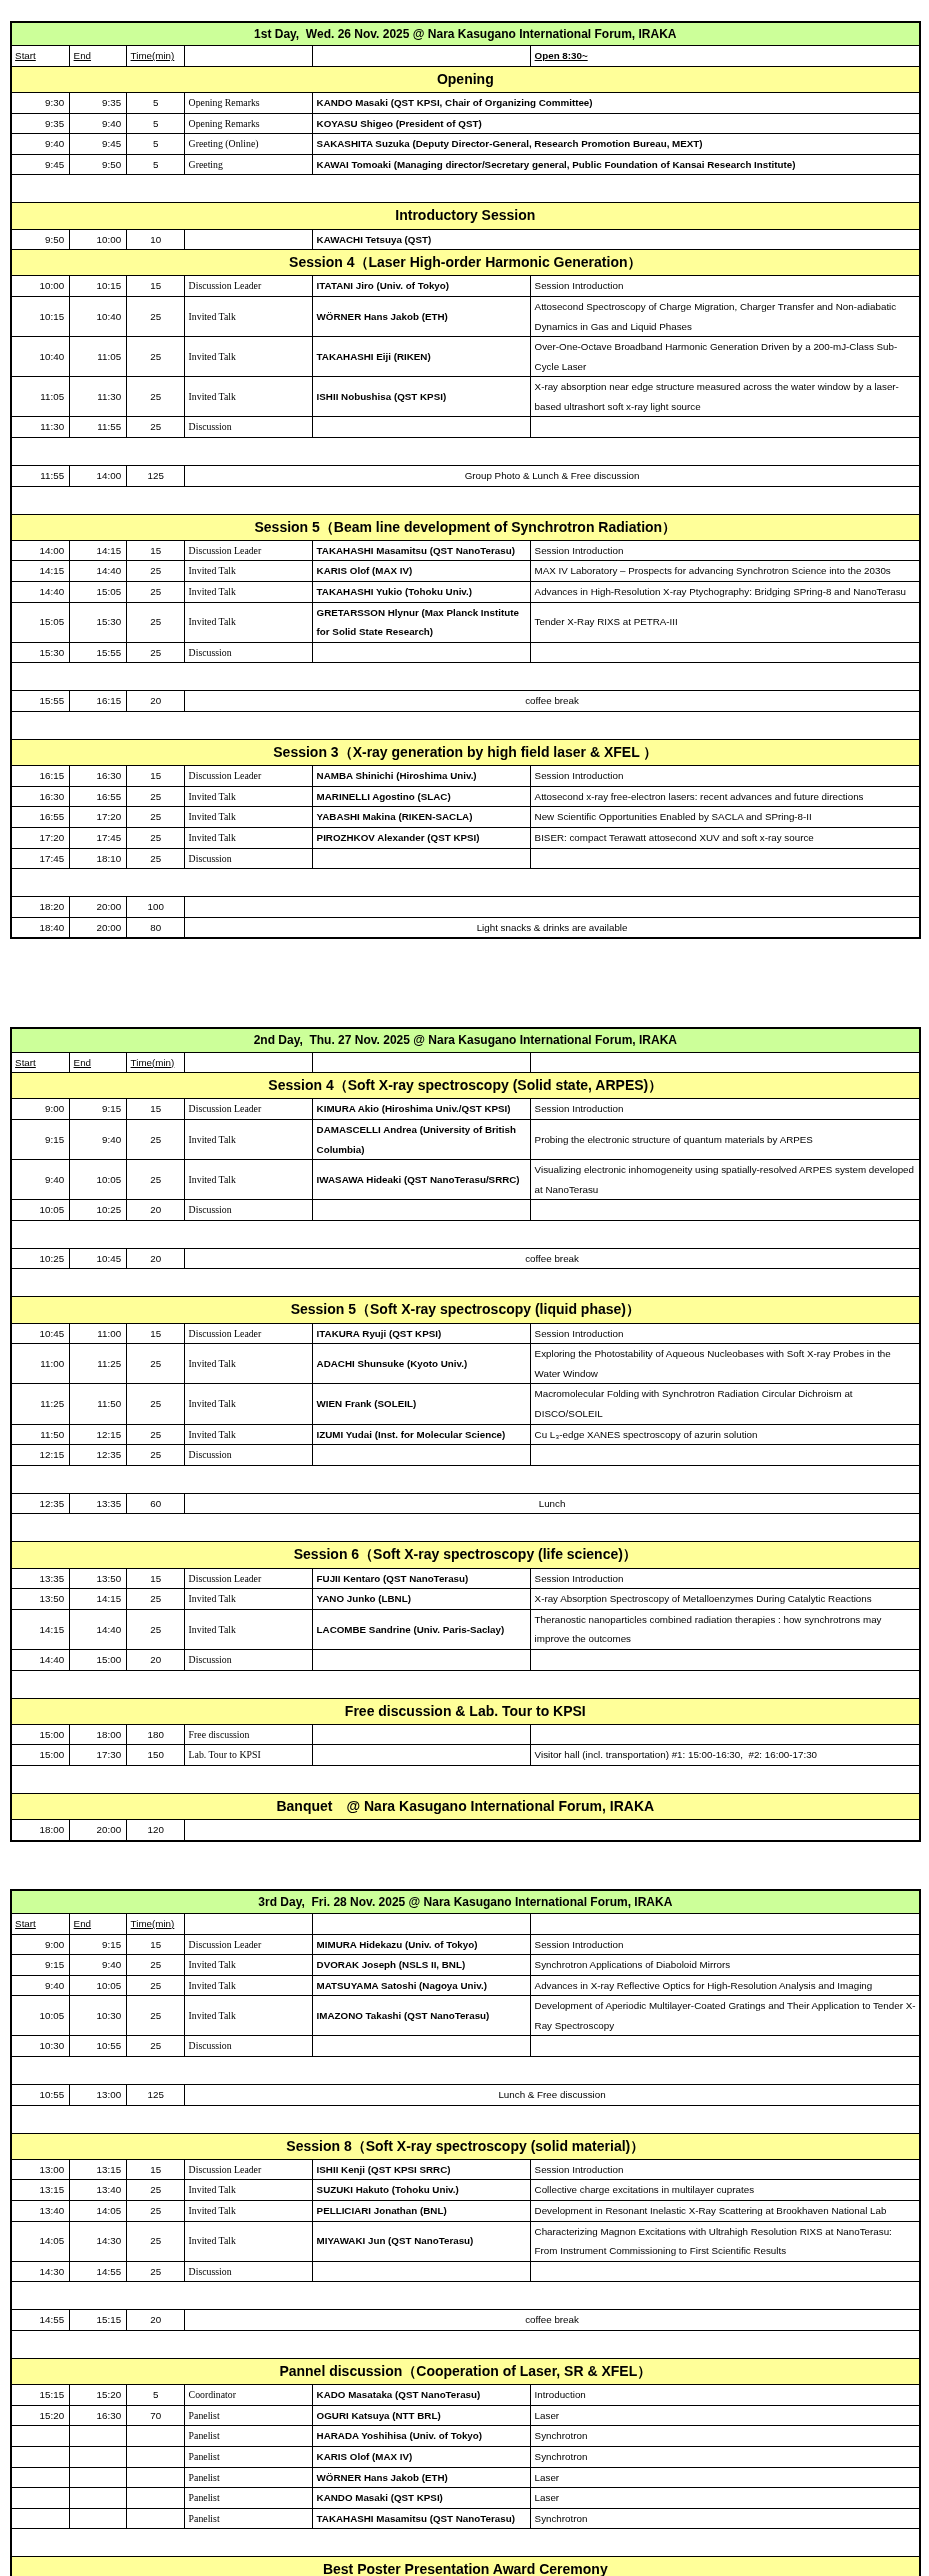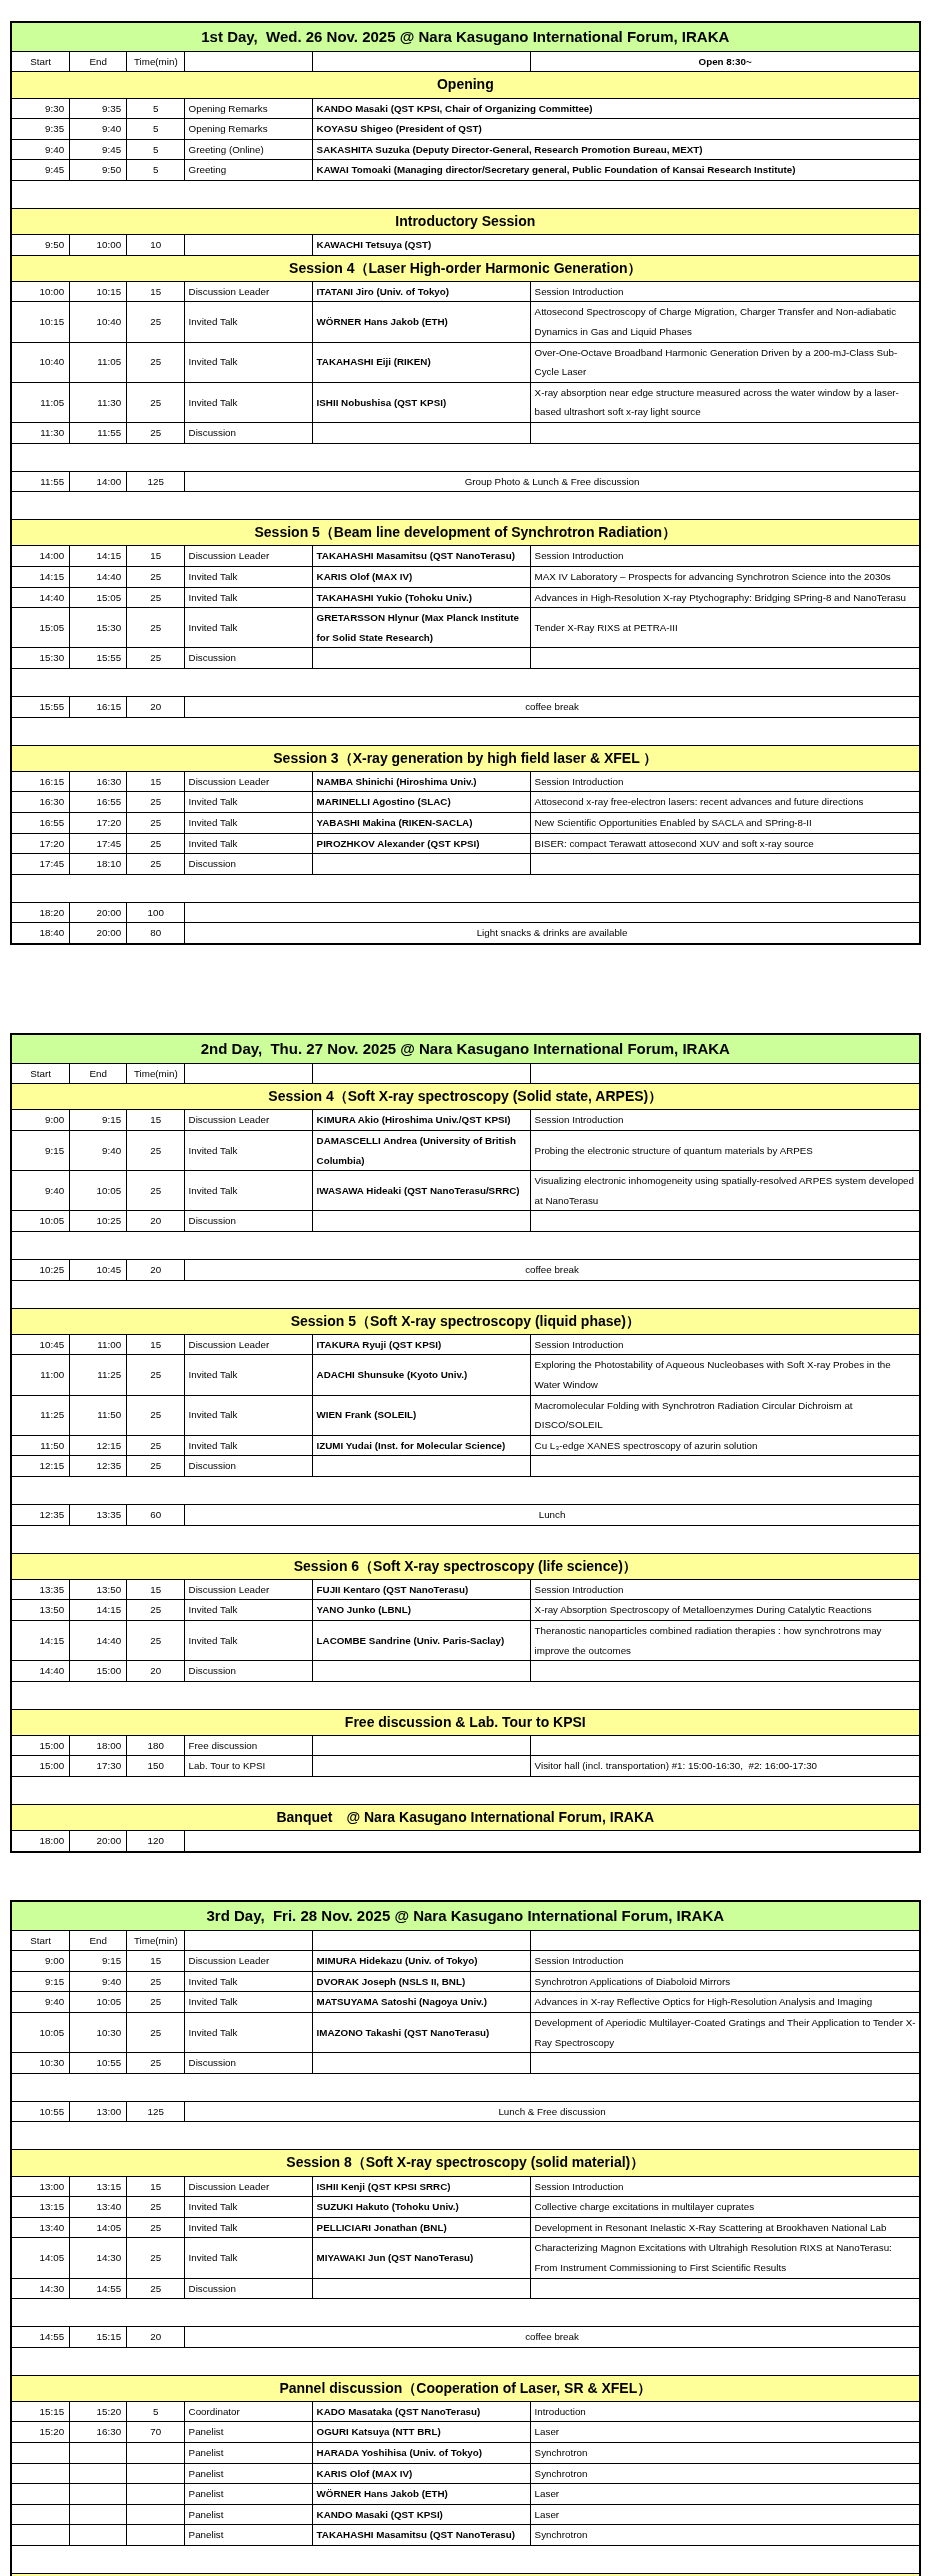--- a/index.html
+++ b/index.html
@@ -28,45 +28,46 @@
     font-size: 9.8px;
     line-height: 2.0;
     padding: 0 3.3px;
     vertical-align: middle;
     word-wrap: break-word;
     overflow: hidden;
   }
   tr.day-title td {
     background: var(--green, #CCFF99);
     font-weight: bold;
-    font-size: 15px;
+    font-size: 12px;
     line-height: 1.85;
     text-align: center;
     border-bottom: 1.3px solid #000;
   }
   tr.col-head td {
-    text-align: center;
+    text-align: left;
     line-height: 2.0;
+    text-decoration: underline;
   }
   tr.col-head td.open-note {
     font-weight: bold;
   }
   tr.section td {
     background: var(--yellow, #FFFF99);
     font-weight: bold;
     font-size: 14px;
     line-height: 1.8;
     text-align: center;
     border-top: 1.3px solid #000;
     border-bottom: 1.3px solid #000;
   }
   tr.gap td { height: 27px; }
   td.t-start, td.t-end { text-align: right; padding-right: 5.2px; }
   td.t-time { text-align: center; }
-  td.t-role { text-align: left; }
+  td.t-role { text-align: left; font-family: Liberation Serif, serif; }
   td.t-speaker { text-align: left; font-weight: bold; }
   td.t-desc { text-align: left; }
   td.t-wide { text-align: center; }
 </style>
 </head>
 <body>
 
 <div class="wrap" id="schedule">
     <table class="day d0">
       <colgroup>

